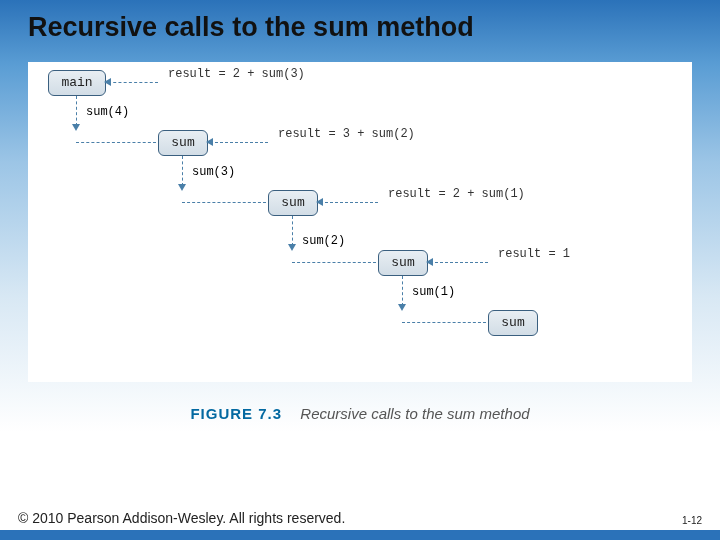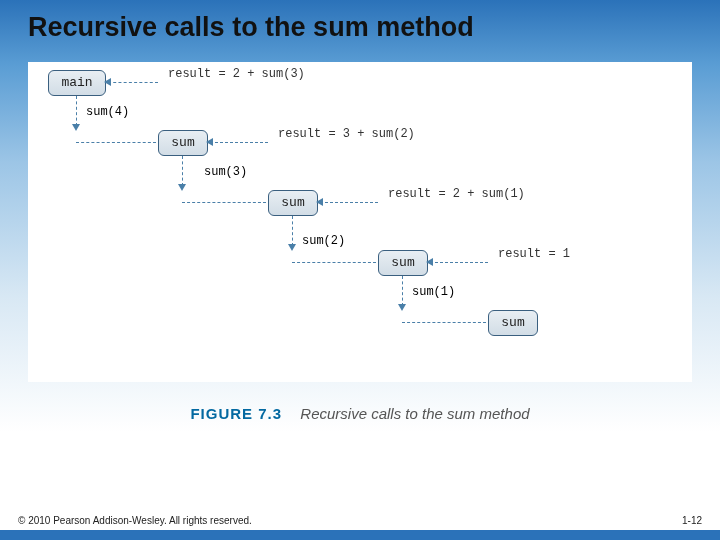--- a/index.html
+++ b/index.html
@@ -96,21 +96,21 @@
   }
   .caption .fig-text {
     color: #555;
     font-style: italic;
     margin-left: 14px;
   }
   .copyright {
     position: absolute;
     left: 18px;
     bottom: 14px;
-    font-size: 10px;
+    font-size: 14px;
     color: #222;
   }
   .pagenum {
     position: absolute;
     right: 18px;
     bottom: 14px;
     font-size: 10px;
     color: #222;
   }
   .bottom-accent {
@@ -139,21 +139,21 @@
 
   <div class="box box-sum" style="left:130px; top:68px;">sum</div>
   <div class="result-label" style="left:250px; top:65px;font-family:Liberation Mono, monospace;">result = 3 + sum(2)</div>
   <div class="dashed-line dh" style="left:182px; top:80px; width:58px;"></div>
   <div class="arrowhead arrow-left" style="left:178px; top:76px;"></div>
 
   <div class="dashed-line dh" style="left:48px; top:80px; width:80px;"></div>
 
   <div class="dashed-line dv" style="left:154px; top:94px; height:30px;"></div>
   <div class="arrowhead arrow-down" style="left:150px; top:122px;"></div>
-  <div class="call-label" style="left:164px; top:103px;margin-left:12px;">sum(3)</div>
+  <div class="call-label" style="left:164px; top:103px;">sum(3)</div>
 
   <div class="box box-sum" style="left:240px; top:128px;">sum</div>
   <div class="result-label" style="left:360px; top:125px;">result = 2 + sum(1)</div>
   <div class="dashed-line dh" style="left:292px; top:140px; width:58px;"></div>
   <div class="arrowhead arrow-left" style="left:288px; top:136px;"></div>
   <div class="dashed-line dh" style="left:154px; top:140px; width:84px;"></div>
 
   <div class="dashed-line dv" style="left:264px; top:154px; height:30px;"></div>
   <div class="arrowhead arrow-down" style="left:260px; top:182px;"></div>
   <div class="call-label" style="left:274px; top:172px;text-align:center;">sum(2)</div>

